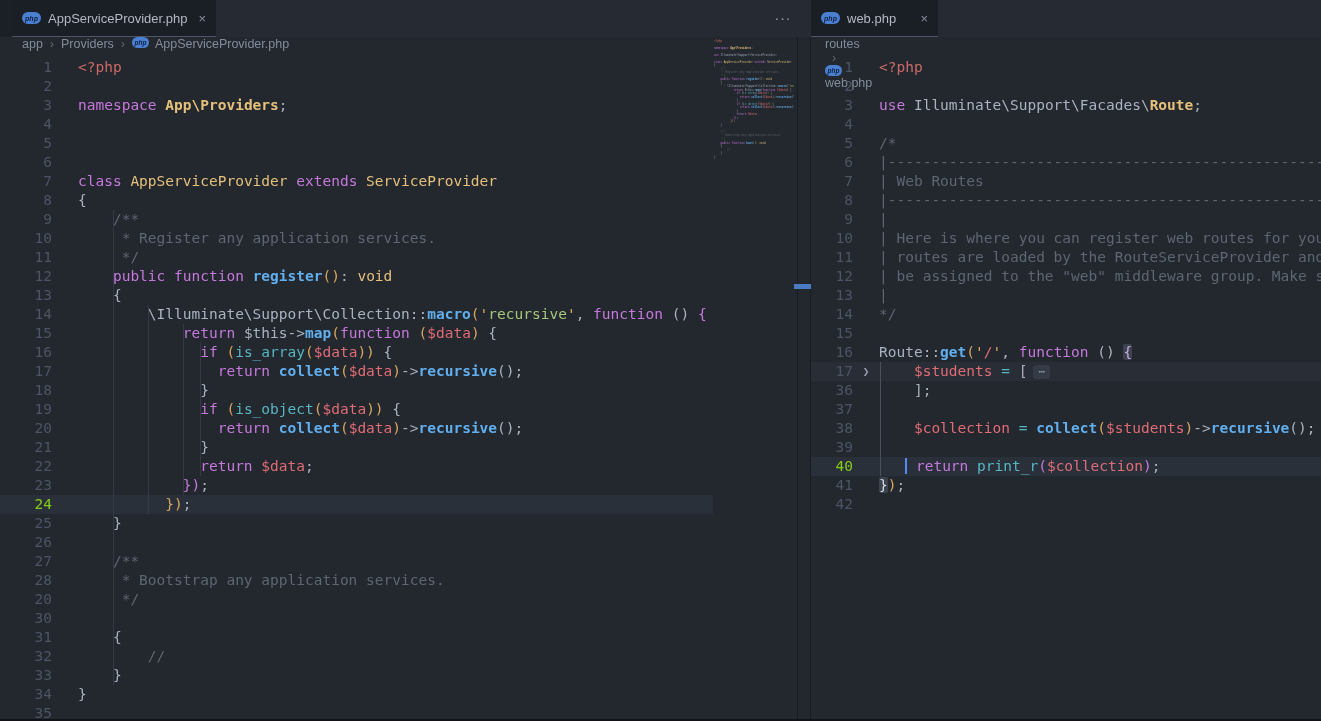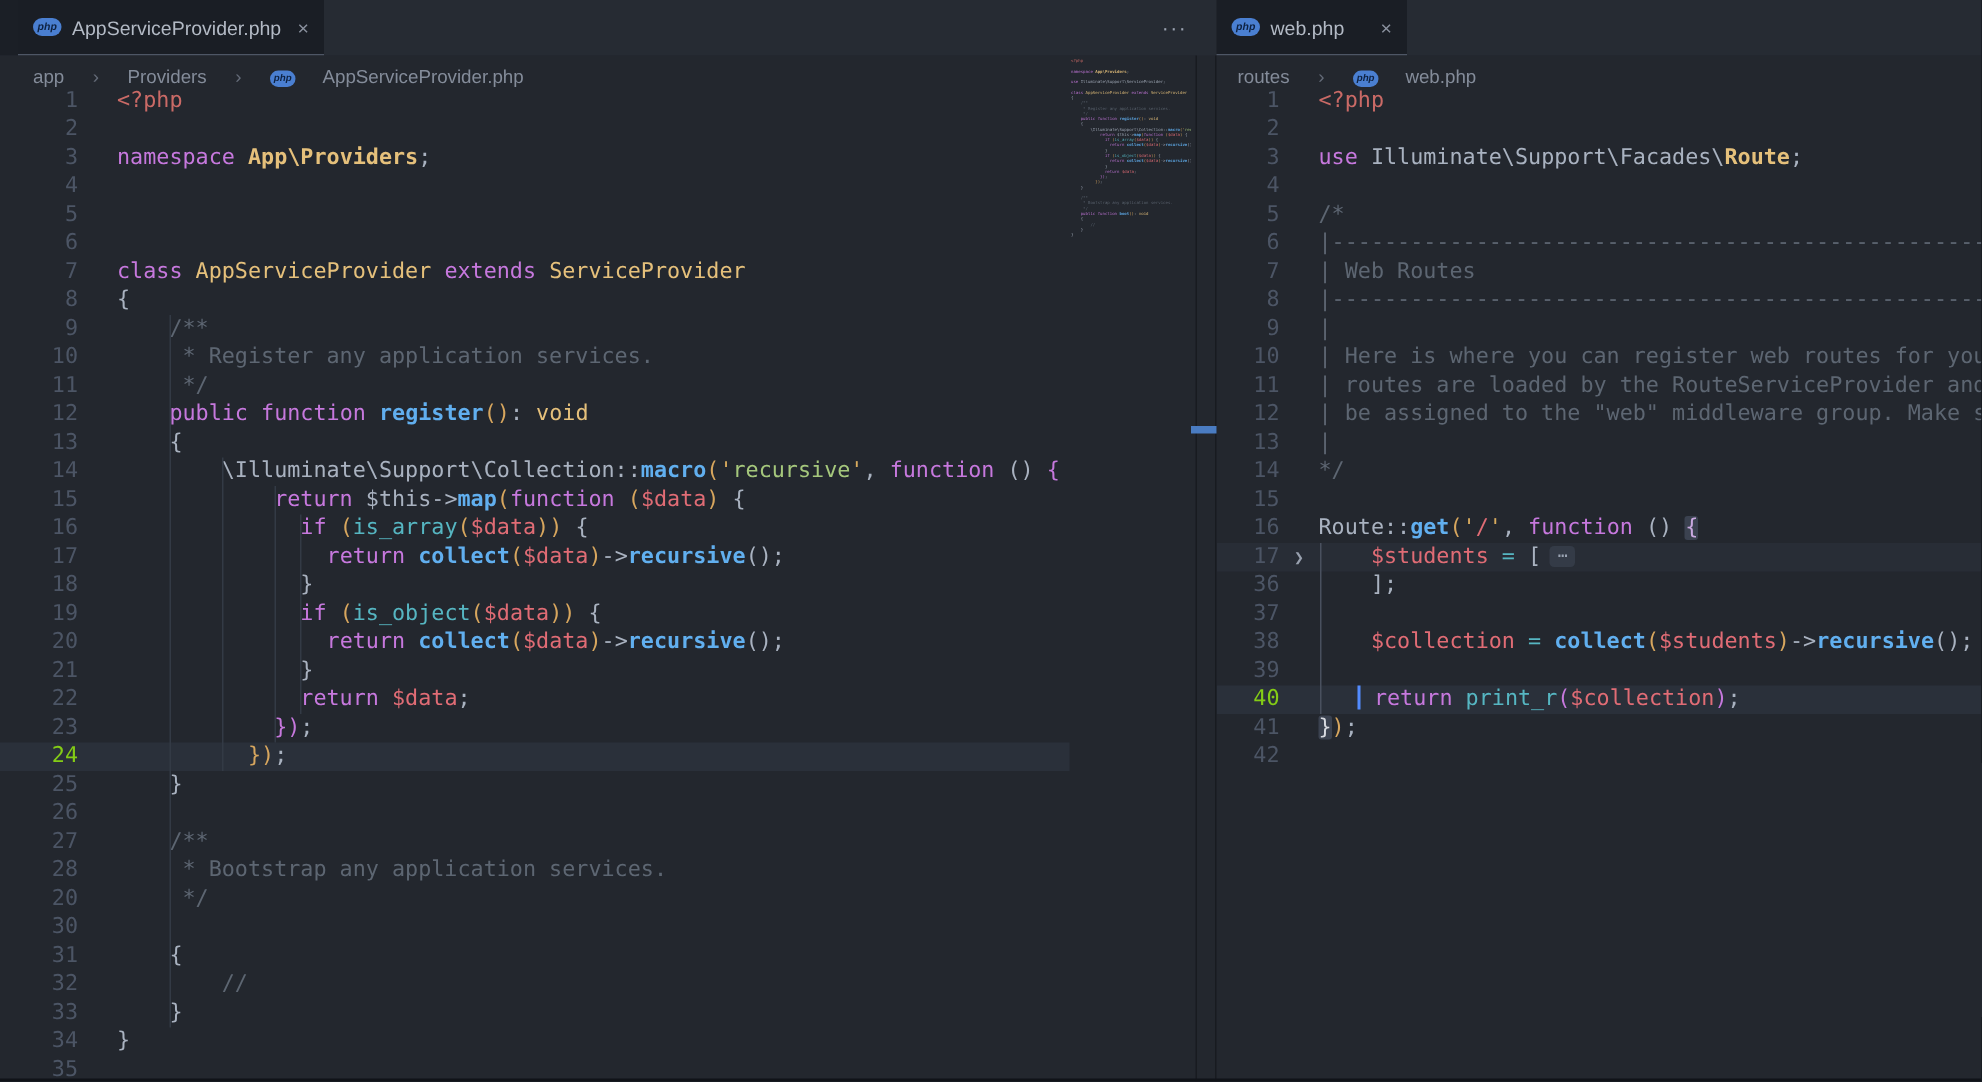--- a/index.html
+++ b/index.html
@@ -16,23 +16,23 @@
   .tab .close{color:#8a919e;font-size:13px;margin-left:auto;margin-right:10px;cursor:pointer;}
   .php-pill{display:inline-flex;align-items:center;justify-content:center;width:19px;height:12px;
             background:#4a7fd1;border-radius:6px;color:#0e2242;font-size:7px;font-weight:bold;
             font-style:italic;flex:0 0 auto;}
   .more-actions{position:absolute;left:768px;top:6px;width:30px;height:24px;color:#9aa2b0;
                 font-size:14px;letter-spacing:1px;text-align:center;line-height:24px;cursor:pointer;}
   
   .group{position:absolute;top:37px;bottom:0;background:#23272e;}
   .group-left{left:0;width:797px;}
   .group-right{left:811px;right:0;}
-  .crumbs{height:21px;display:flex;align-items:flex-end;font-size:12.5px;color:#848c9a;
-          padding-left:22px;white-space:nowrap;gap:12px;}
-  .group-right .crumbs{padding-left:14px;}
+  .crumbs{height:21px;display:flex;align-items:flex-start;font-size:12.5px;color:#848c9a;
+          padding-left:22px;white-space:nowrap;}
+  .group-right .crumbs{padding-left:14px;flex-direction:column;}
   .crumbs .sep{margin:0 7px;color:#646b78;}
   .crumbs .php-pill{width:17px;height:11px;margin-right:6px;font-size:6.5px;}
   .crumbs .item,.crumbs .file{cursor:pointer;}
   
   .rows{position:absolute;left:0;top:21px;right:0;bottom:0;overflow:hidden;
         font-family:"DejaVu Sans Mono",monospace;font-size:14.5px;}
   .group-left .rows{width:797px;}
   .row{display:flex;height:19px;line-height:19px;white-space:pre;}
   .group-left .row{width:713px;}
   .row.cur{background:#2a303a;}

